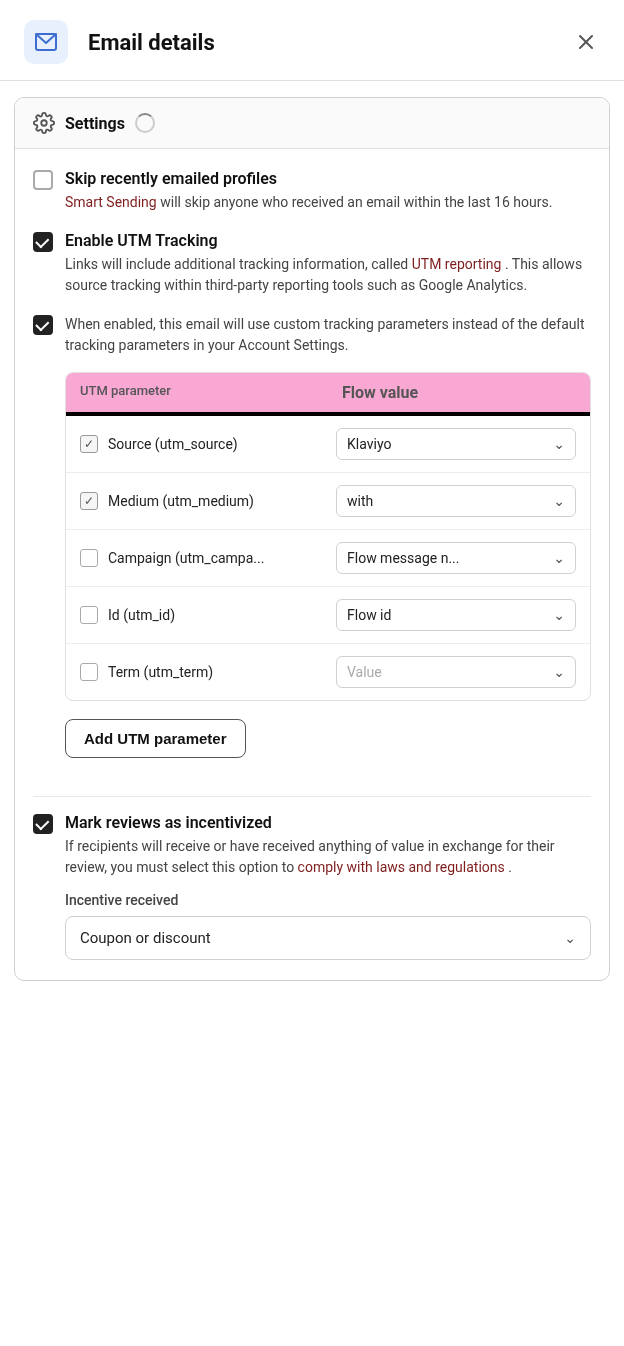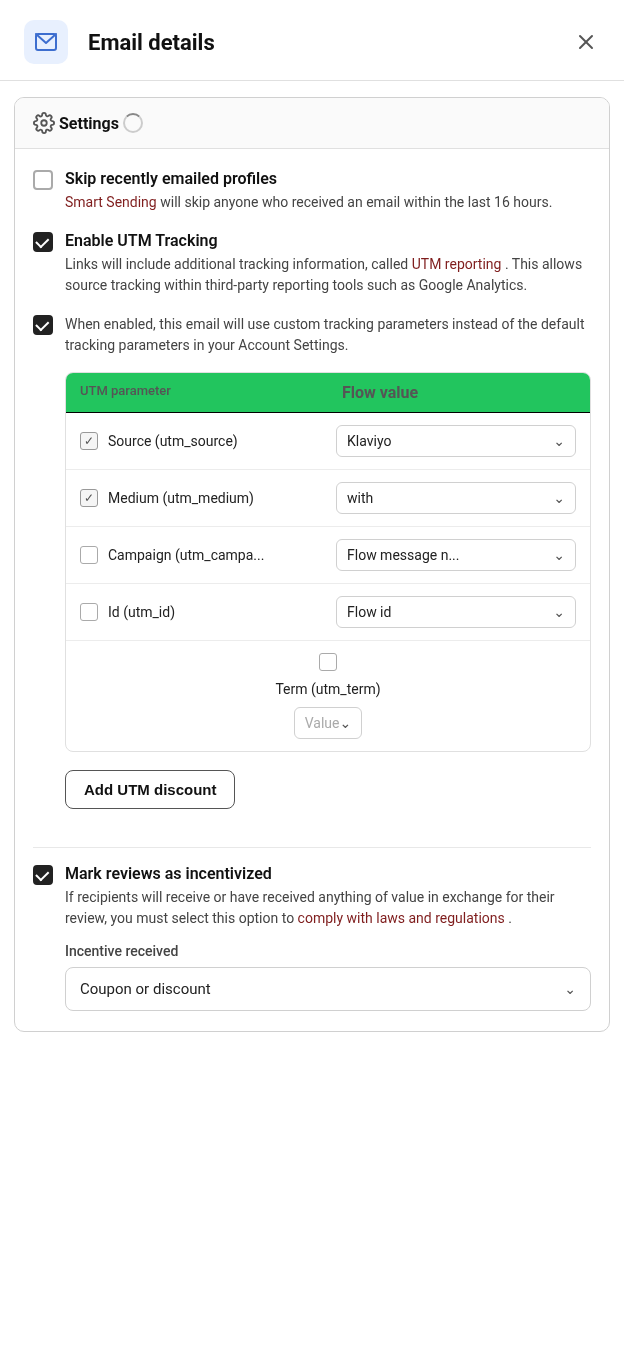--- a/index.html
+++ b/index.html
@@ -64,21 +64,21 @@
     
     .settings-section {
       border: 1px solid #d0d0d0;
       border-radius: 10px;
       margin: 16px 14px;
       overflow: hidden;
     }
     .settings-header {
       display: flex;
       align-items: center;
-      gap: 4px;
+      gap: 10px;
       padding: 14px 18px;
       border-bottom: 1px solid #e0e0e0;
       background: #fafafa;
     }
     .settings-header-title {
       font-size: 16px;
       font-weight: 700;
       color: #111;
     }
     .spinner-icon {
@@ -148,22 +148,22 @@
     
     .utm-sub-section {
       border: 1px solid #e0e0e0;
       border-radius: 8px;
       margin-top: 16px;
       overflow: hidden;
     }
     .utm-table-header {
       display: flex;
       padding: 10px 14px;
-      background: #22c55e;
-      border-bottom: 1px solid #000000;
+      background: #f9a8d4;
+      border-bottom: 4px solid #000000;
       gap: 28px;
     }
     .utm-col-param {
       flex: 1;
       font-size: 13px;
       color: #555;
       font-weight: 500;
     }
     .utm-col-value {
       flex: 1;
@@ -173,21 +173,20 @@
     }
     .utm-row {
       display: flex;
       align-items: center;
       padding: 12px 14px;
       border-bottom: 1px solid #ececec;
       gap: 10px;
     }
     .utm-row:last-child {
       border-bottom: none;
-      flex-direction: column;
     }
     .utm-cb {
       width: 18px;
       height: 18px;
       border: 1.5px solid #aaa;
       border-radius: 3px;
       flex-shrink: 0;
       display: flex;
       align-items: center;
       justify-content: center;
@@ -383,21 +382,21 @@
               <span class="utm-param-label">Term (utm_term)</span>
               <div class="utm-dropdown placeholder">
                 <span>Value</span>
                 <span class="dropdown-chevron">⌄</span>
               </div>
             </div>
 
           </div>
 
           <button class="add-utm-btn">
-            <span>Add UTM discount</span>
+            <span>Add UTM parameter</span>
           </button>
 
         </div>
       </div>
 
       <div class="section-divider"></div>
       <div class="checkbox-row">
         <div class="cb checked"></div>
         <div class="checkbox-label-group">
           <div class="checkbox-main-label">Mark reviews as incentivized</div>

